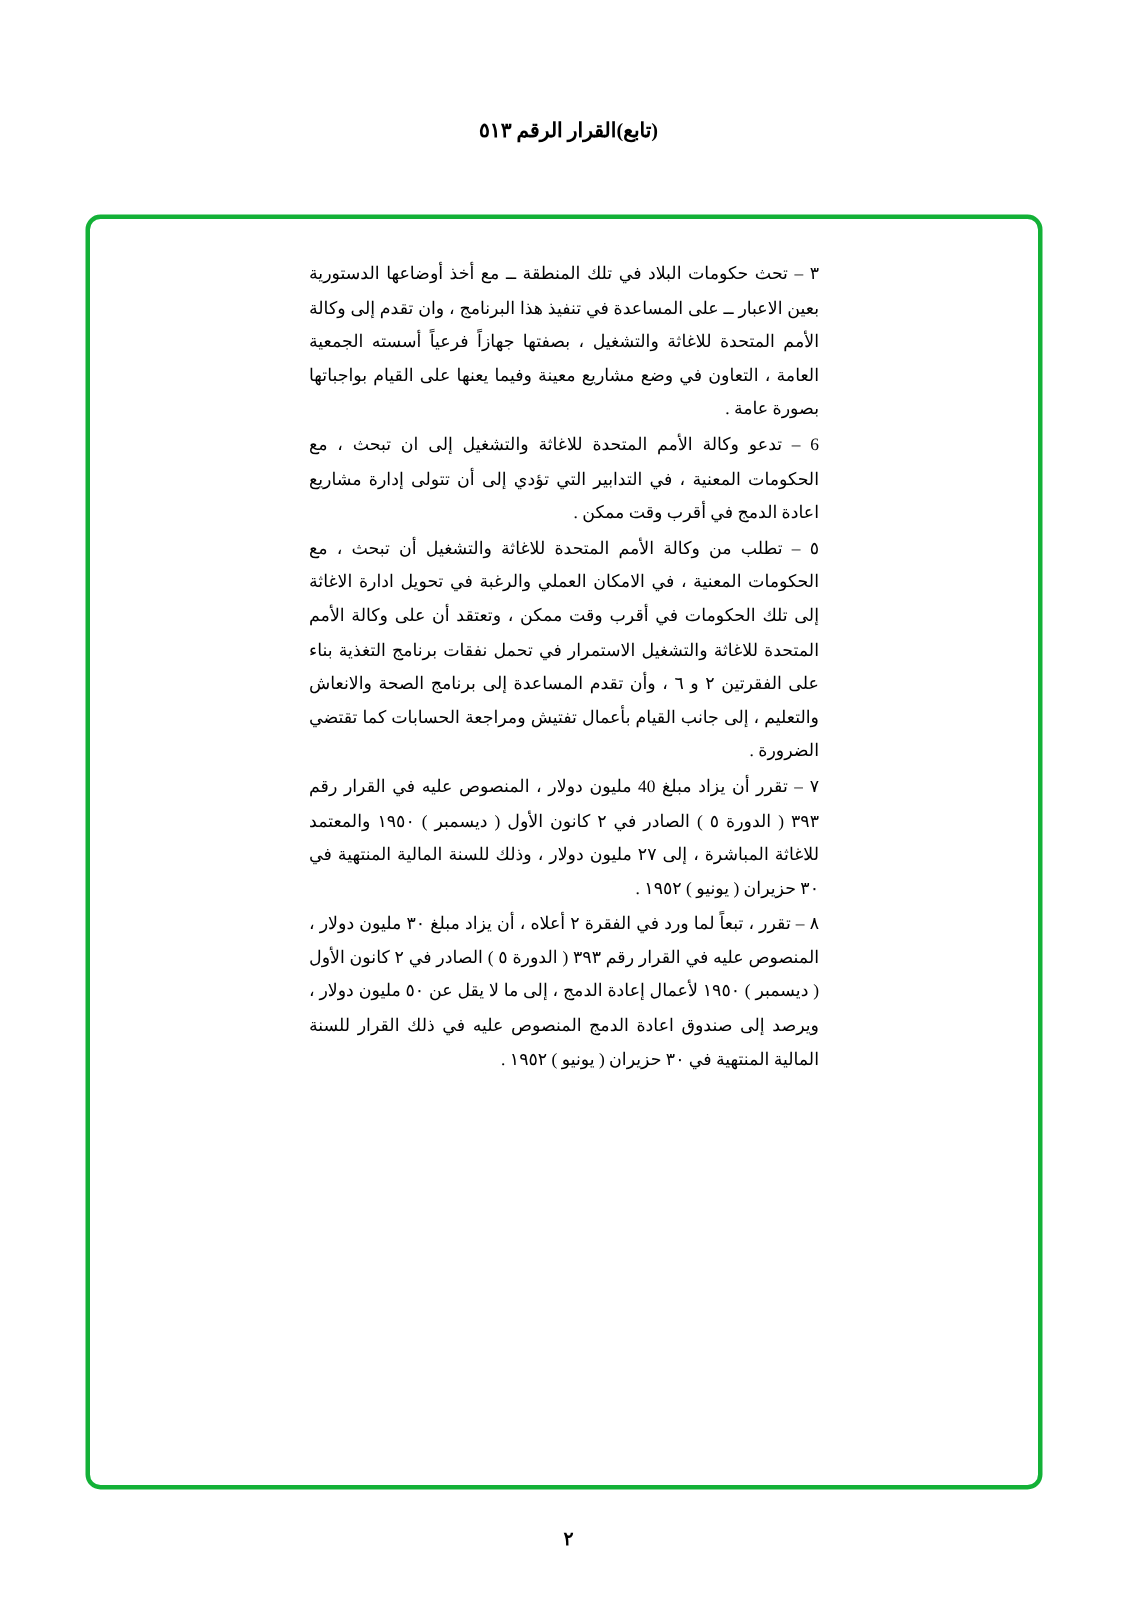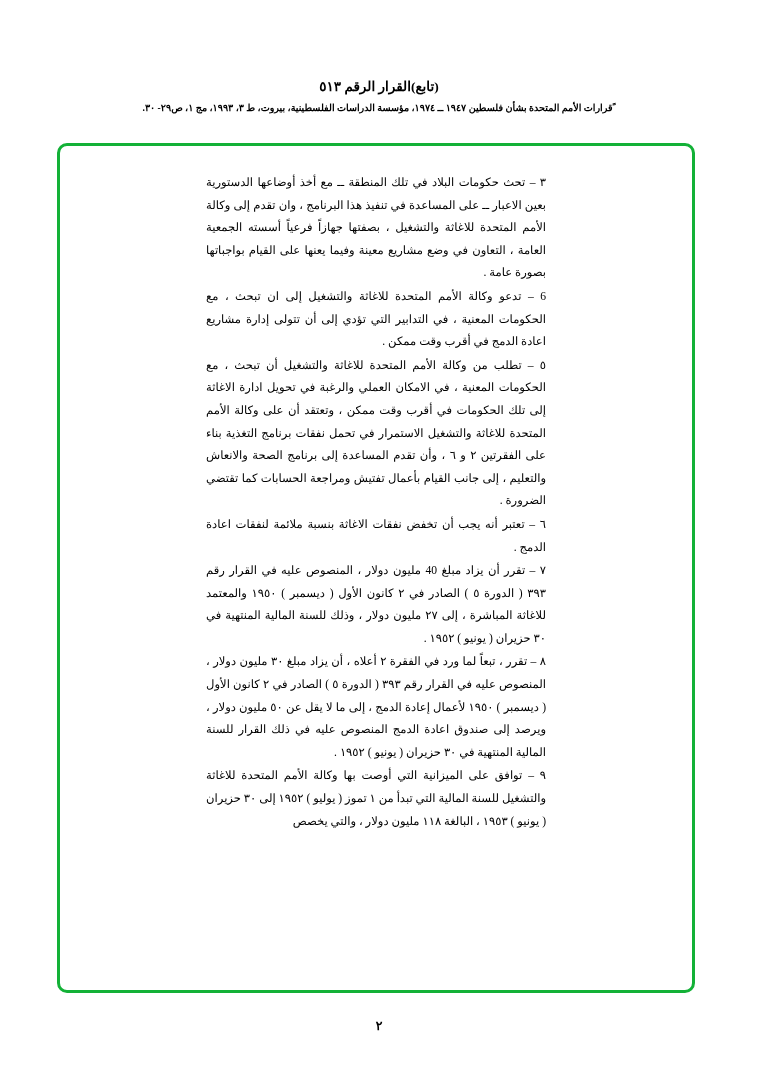--- a/index.html
+++ b/index.html
@@ -93,32 +93,29 @@
     font-weight: bold;
   }
 </style>
 </head>
 <body>
 
 <div class="page">
 
   <div class="doc-header">
     <div class="doc-title">(تابع)القرار الرقم ٥١٣</div>
-    <div class="doc-source">ﹰقرارات الأمم المتحدة بشأن فلسطين ١٩٤٧ ــ ١٩٧٤، مؤسسة الدراسات الفلسطينية، بيروت، ط ٣، ١٩٩٣، مج ١، ص٢٩- ٣٠.</div>
   </div>
 
   <div class="frame">
     <div class="frame-inner">
       <div class="text-col">
         <p class="para j">٣ – تحث حكومات البلاد في تلك المنطقة ــ مع أخذ أوضاعها الدستورية بعين الاعبار ــ على المساعدة في تنفيذ هذا البرنامج ، وان تقدم إلى وكالة الأمم المتحدة للاغاثة والتشغيل ، بصفتها جهازاً فرعياً أسسته الجمعية العامة ، التعاون في وضع مشاريع معينة وفيما يعنها على القيام بواجباتها بصورة عامة .</p>
         <p class="para j">6 – تدعو وكالة الأمم المتحدة للاغاثة والتشغيل إلى ان تبحث ، مع الحكومات المعنية ، في التدابير التي تؤدي إلى أن تتولى إدارة مشاريع اعادة الدمج في أقرب وقت ممكن .</p>
         <p class="para j">٥ – تطلب من وكالة الأمم المتحدة للاغاثة والتشغيل أن تبحث ، مع الحكومات المعنية ، في الامكان العملي والرغبة في تحويل ادارة الاغاثة إلى تلك الحكومات في أقرب وقت ممكن ، وتعتقد أن على وكالة الأمم المتحدة للاغاثة والتشغيل الاستمرار في تحمل نفقات برنامج التغذية بناء على الفقرتين ٢ و ٦ ، وأن تقدم المساعدة إلى برنامج الصحة والانعاش والتعليم ، إلى جانب القيام بأعمال تفتيش ومراجعة الحسابات كما تقتضي الضرورة .</p>
-        <p class="para j">٦ – تعتبر أنه يجب أن تخفض نفقات الاغاثة بنسبة ملائمة لنفقات اعادة الدمج .</p>
         <p class="para j">٧ – تقرر أن يزاد مبلغ 40 مليون دولار ، المنصوص عليه في القرار رقم ٣٩٣ ( الدورة ٥ ) الصادر في ٢ كانون الأول ( ديسمبر ) ١٩٥٠ والمعتمد للاغاثة المباشرة ، إلى ٢٧ مليون دولار ، وذلك للسنة المالية المنتهية في ٣٠ حزيران ( يونيو ) ١٩٥٢ .</p>
         <p class="para j">٨ – تقرر ، تبعاً لما ورد في الفقرة ٢ أعلاه ، أن يزاد مبلغ ٣٠ مليون دولار ، المنصوص عليه في القرار رقم ٣٩٣ ( الدورة ٥ ) الصادر في ٢ كانون الأول ( ديسمبر ) ١٩٥٠ لأعمال إعادة الدمج ، إلى ما لا يقل عن ٥٠ مليون دولار ، ويرصد إلى صندوق اعادة الدمج المنصوص عليه في ذلك القرار للسنة المالية المنتهية في ٣٠ حزيران ( يونيو ) ١٩٥٢ .</p>
-        <p class="para j">٩ – توافق على الميزانية التي أوصت بها وكالة الأمم المتحدة للاغاثة والتشغيل للسنة المالية التي تبدأ من ١ تموز ( يوليو ) ١٩٥٢ إلى ٣٠ حزيران ( يونيو ) ١٩٥٣ ، البالغة ١١٨ مليون دولار ، والتي يخصص</p>
       </div>
     </div>
   </div>
 
   <div class="page-number">٢</div>
 
 </div>
 
 </body></html>

